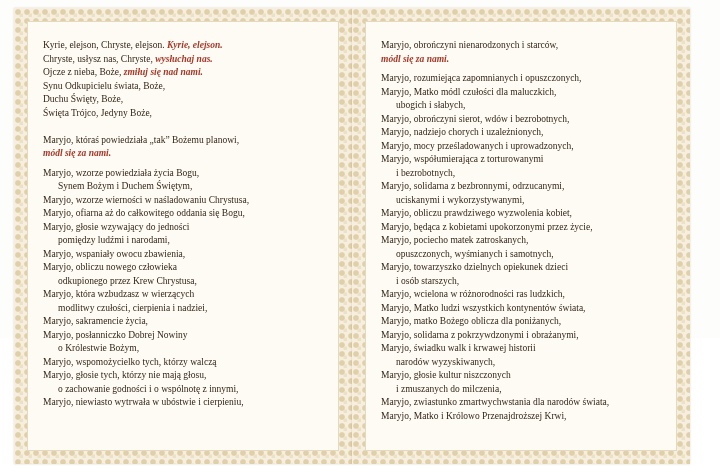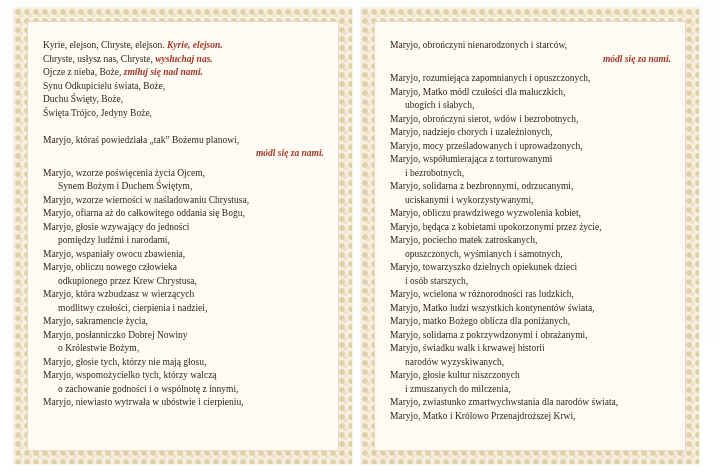--- a/index.html
+++ b/index.html
@@ -20,36 +20,36 @@
     width: 338px;
     height: 456px;
     background-color: #f6efdf;
     background-image:
       radial-gradient(circle at 4px 4px, #e0d0a9 2.3px, rgba(0,0,0,0) 3.4px),
       radial-gradient(circle at 8px 8px, #ece1c4 2px, rgba(0,0,0,0) 3px);
     background-size: 9px 9px;
     box-shadow: 0 0 2px rgba(120,100,60,0.25);
   }
   .page.left  { left: 14px; }
-  .page.right { left: 361px; }
+  .page.right { left: 352px; }
   .page-inner {
     position: absolute;
     inset: 13px;
     background: #fdfbf3;
     border: 1px solid #e5dabd;
   }
   .text-block {
     padding: 17px 10px 0 15px;
     font-size: 9.5px;
     line-height: 13.5px;
     color: #35251a;
   }
   .line { white-space: nowrap; height: 13.5px; }
   .line.indent { padding-left: 15px; }
-  .line.right { text-align: right; padding-right: 4px; }
+  .line.right { padding-right: 4px; }
   .line.blank { height: 13.5px; }
   .line.gap { height: 6px; }
   .red {
     color: #a5392a;
     font-style: italic;
     font-weight: bold;
   }
 </style>
 </head>
 <body>
@@ -61,36 +61,36 @@
           <div class="line"><span>Kyrie, elejson, Chryste, elejson. </span><span class="red">Kyrie, elejson.</span></div>
           <div class="line"><span>Chryste, usłysz nas, Chryste, </span><span class="red">wysłuchaj nas.</span></div>
           <div class="line"><span>Ojcze z nieba, Boże, </span><span class="red">zmiłuj się nad nami.</span></div>
           <div class="line"><span>Synu Odkupicielu świata, Boże,</span></div>
           <div class="line"><span>Duchu Święty, Boże,</span></div>
           <div class="line"><span>Święta Trójco, Jedyny Boże,</span></div>
           <div class="line blank"></div>
           <div class="line"><span>Maryjo, któraś powiedziała „tak” Bożemu planowi,</span></div>
           <div class="line right"><span class="red">módl się za nami.</span></div>
           <div class="line gap"></div>
-          <div class="line"><span>Maryjo, wzorze poświęcenia życia Ojcem,</span></div>
+          <div class="line"><span>Maryjo, wzorze powiedziała życia Bogu,</span></div>
           <div class="line indent"><span>Synem Bożym i Duchem Świętym,</span></div>
           <div class="line"><span>Maryjo, wzorze wierności w naśladowaniu Chrystusa,</span></div>
           <div class="line"><span>Maryjo, ofiarna aż do całkowitego oddania się Bogu,</span></div>
           <div class="line"><span>Maryjo, głosie wzywający do jedności</span></div>
           <div class="line indent"><span>pomiędzy ludźmi i narodami,</span></div>
           <div class="line"><span>Maryjo, wspaniały owocu zbawienia,</span></div>
           <div class="line"><span>Maryjo, obliczu nowego człowieka</span></div>
           <div class="line indent"><span>odkupionego przez Krew Chrystusa,</span></div>
           <div class="line"><span>Maryjo, która wzbudzasz w wierzących</span></div>
           <div class="line indent"><span>modlitwy czułości, cierpienia i nadziei,</span></div>
           <div class="line"><span>Maryjo, sakramencie życia,</span></div>
           <div class="line"><span>Maryjo, posłanniczko Dobrej Nowiny</span></div>
           <div class="line indent"><span>o Królestwie Bożym,</span></div>
+          <div class="line"><span>Maryjo, wspomożycielko tych, którzy walczą</span></div>
           <div class="line"><span>Maryjo, głosie tych, którzy nie mają głosu,</span></div>
-          <div class="line"><span>Maryjo, wspomożycielko tych, którzy walczą</span></div>
           <div class="line indent"><span>o zachowanie godności i o wspólnotę z innymi,</span></div>
           <div class="line"><span>Maryjo, niewiasto wytrwała w ubóstwie i cierpieniu,</span></div>
         </div>
     </div>
   </div>
   <div class="page right">
     <div class="page-inner">
       <div class="text-block">
           <div class="line"><span>Maryjo, obrończyni nienarodzonych i starców,</span></div>
           <div class="line right"><span class="red">módl się za nami.</span></div>

